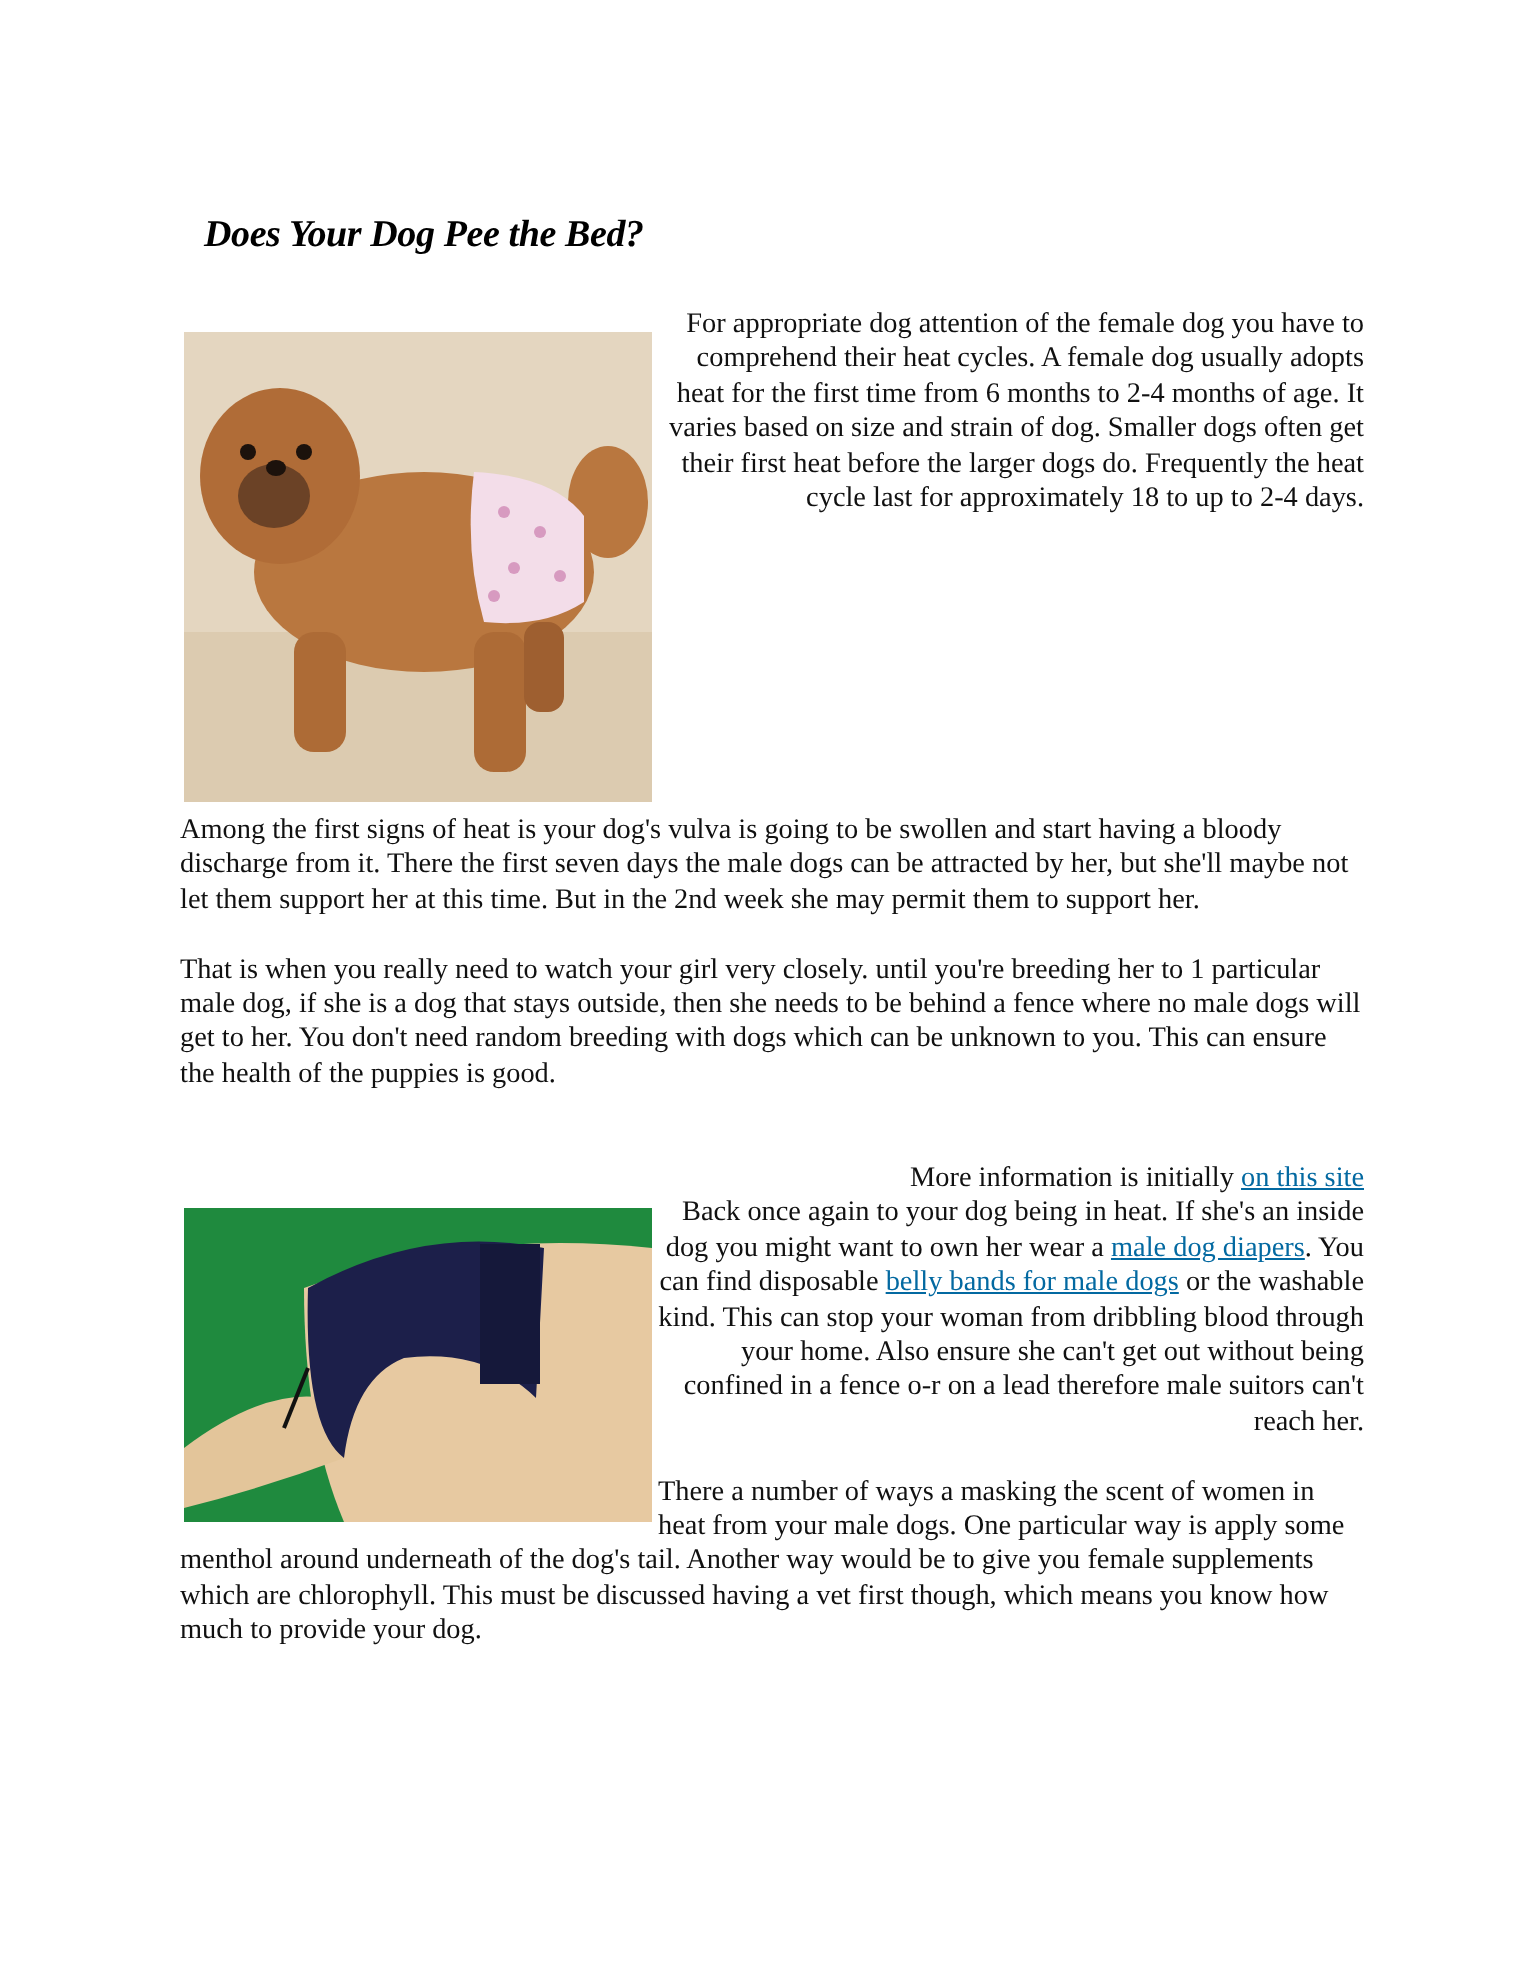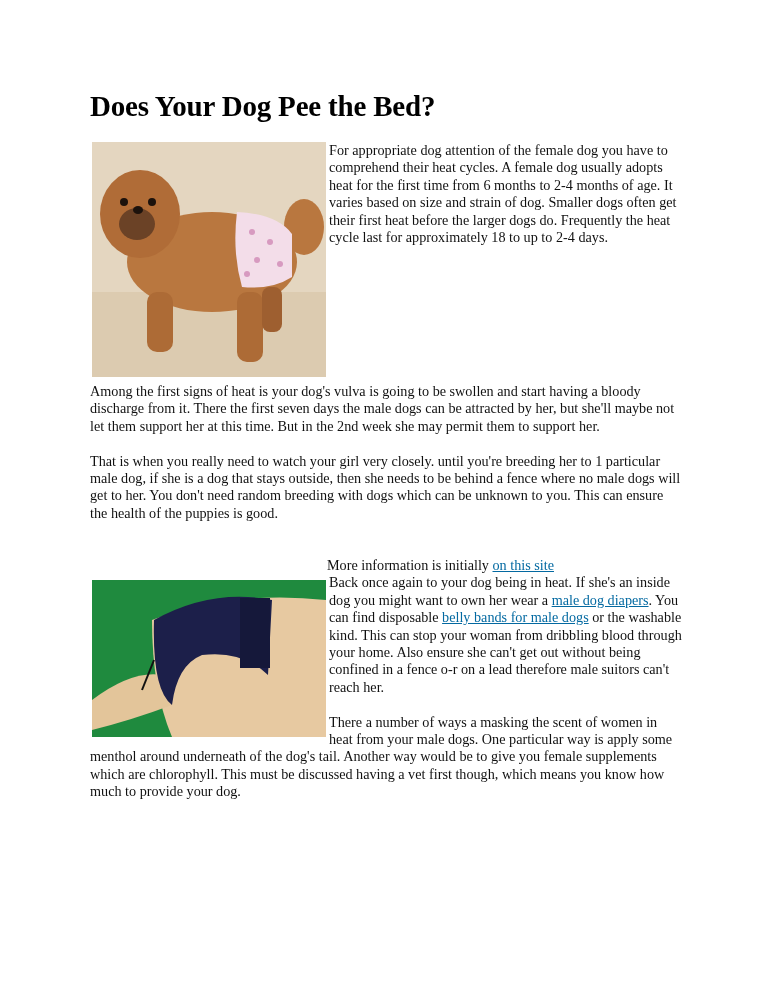--- a/index.html
+++ b/index.html
@@ -15,27 +15,28 @@
       font-family: "Liberation Serif", "DejaVu Serif", serif;
       color: #111111;
     }
     .page {
       position: absolute;
       left: 90px;
       top: 86px;
       width: 592px;
     }
     h1 {
-      margin: 0;
+      margin: 12px;
       font-family: "Liberation Serif", "DejaVu Serif", serif;
       font-weight: bold;
-      font-size: 29px;
+      font-size: 19px;
       line-height: 40px;
       color: #000000;
       letter-spacing: -0.2px;
+      font-style: italic;
     }
     p {
       margin: 0;
       font-size: 14.2px;
       line-height: 17.4px;
     }
     .gap { height: 17.4px; }
     .float-img {
       float: left;
       width: 234px;
@@ -49,21 +50,21 @@
       position: relative;
       overflow: hidden;
     }
     .img2 {
       height: 157px;
       margin-top: 6px;
       background: #1f8a3e;
       position: relative;
       overflow: hidden;
     }
-    .indent { padding-left: 237px; }
+    .indent { padding-left: 237px; text-align: right; }
     a {
       color: #0369a1;
       text-decoration: underline;
     }
     .clear { clear: both; }
   </style>
 </head>
 <body>
 
 <div class="page">

